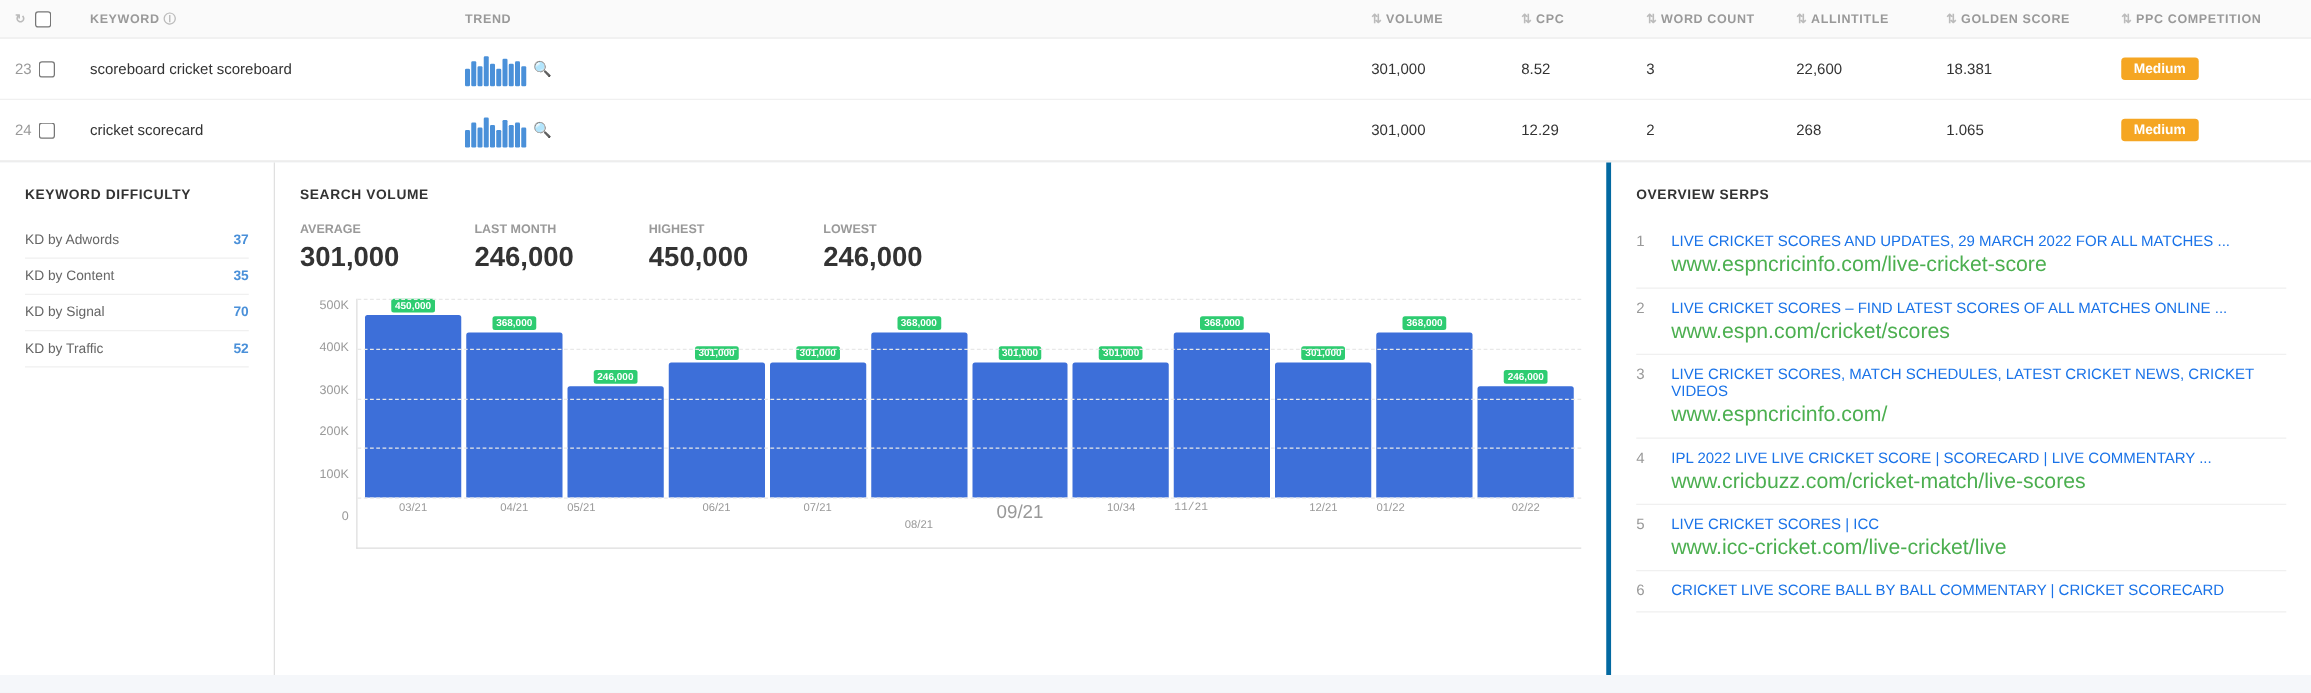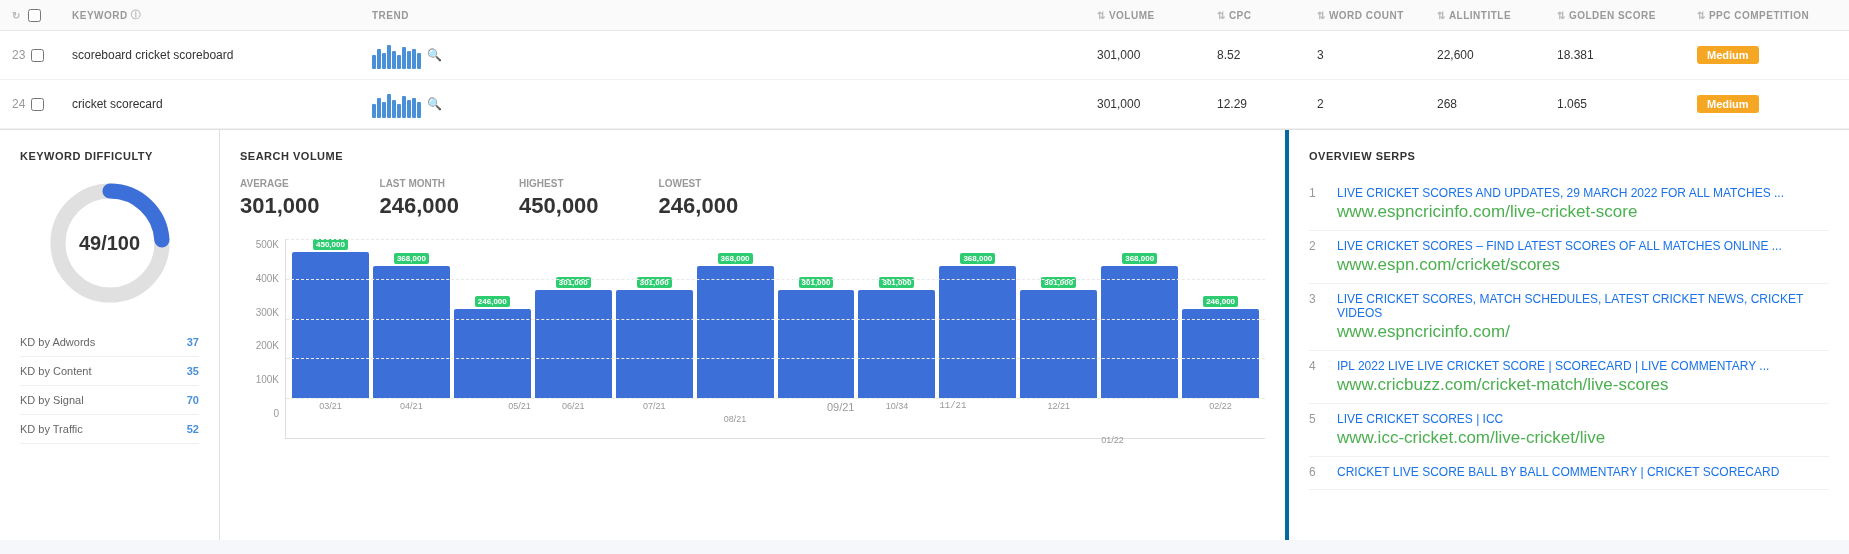--- a/index.html
+++ b/index.html
@@ -251,29 +251,20 @@
       <span class="badge-medium">Medium</span>
     </div>
   </div>
 </div>
 
 <div class="bottom-area">
 
   <div class="kd-panel">
     <div class="panel-title">KEYWORD DIFFICULTY</div>
 
-    <div class="donut-container">
-      <svg class="donut-svg" viewBox="0 0 120 120">
-
-        <circle cx="60" cy="60" r="48" fill="none" stroke="#e0e0e0" stroke-width="14"></circle>
-
-        <circle cx="60" cy="60" r="48" fill="none" stroke="#3d6fd9" stroke-width="14" stroke-dasharray="147.78 301.59" stroke-dashoffset="75.4" stroke-linecap="round" transform="rotate(-90 60 60)"></circle>
-      </svg>
-      <span class="donut-label">49/100</span>
-    </div>
 
     <div class="kd-metrics">
       <div class="kd-metric-row">
         <span class="kd-metric-label">KD by Adwords</span>
         <span class="kd-metric-value">37</span>
       </div>
       <div class="kd-metric-row">
         <span class="kd-metric-label">KD by Content</span>
         <span class="kd-metric-value">35</span>
       </div>
@@ -377,29 +368,29 @@
             </div>
             <div style="display: flex; flex-direction: column; align-items: center; flex: 1 1 0%; height: 100%; justify-content: flex-end;">
               <div style="font-size: 8px; font-weight: 700; color: rgb(255, 255, 255); background: rgb(46, 204, 113); padding: 1px 3px; border-radius: 2px; margin-bottom: 2px; white-space: nowrap; text-align: center;">246,000</div>
               <div style="background: rgb(61, 111, 217); width: 100%; border-radius: 2px 2px 0px 0px; height: 88.56px;"></div>
             </div>
           </div>
 
         <div id="x-labels" style="display:flex; height:20px; gap:4px; padding:0 6px;">
             <div style="flex: 1 1 0%; font-size: 9px; color: rgb(153, 153, 153); text-align: center; padding-top: 3px;">03/21</div>
             <div style="flex: 1 1 0%; font-size: 9px; color: rgb(153, 153, 153); text-align: center; padding-top: 3px;">04/21</div>
-            <div style="flex: 1 1 0%; font-size: 9px; color: rgb(153, 153, 153); text-align: right; padding-top: 3px;">05/21</div>
+            <div style="flex: 1 1 0%; font-size: 9px; color: rgb(153, 153, 153); text-align: left; padding-top: 3px;">05/21</div>
             <div style="flex: 1 1 0%; font-size: 9px; color: rgb(153, 153, 153); text-align: center; padding-top: 3px;">06/21</div>
             <div style="flex: 1 1 0%; font-size: 9px; color: rgb(153, 153, 153); text-align: center; padding-top: 3px;">07/21</div>
             <div style="flex: 1 1 0%; font-size: 9px; color: rgb(153, 153, 153); text-align: center; padding-top: 16px;">08/21</div>
-            <div style="flex: 1 1 0%; font-size: 11px; color: rgb(153, 153, 153); text-align: right; padding-top: 3px;">09/21</div>
+            <div style="flex: 1 1 0%; font-size: 15px; color: rgb(153, 153, 153); text-align: center; padding-top: 3px;">09/21</div>
             <div style="flex: 1 1 0%; font-size: 9px; color: rgb(153, 153, 153); text-align: center; padding-top: 3px;">10/34</div>
             <div style="flex: 1 1 0%; font-size: 9px; color: rgb(153, 153, 153); text-align: left; padding-top: 3px; font-family: Liberation Mono, monospace;">11/21</div>
             <div style="flex: 1 1 0%; font-size: 9px; color: rgb(153, 153, 153); text-align: center; padding-top: 3px;">12/21</div>
-            <div style="flex: 1 1 0%; font-size: 9px; color: rgb(153, 153, 153); text-align: left; padding-top: 3px; margin-top: 34px;">01/22</div>
+            <div style="flex: 1 1 0%; font-size: 9px; color: rgb(153, 153, 153); text-align: left; padding-top: 3px;">01/22</div>
             <div style="flex: 1 1 0%; font-size: 9px; color: rgb(153, 153, 153); text-align: center; padding-top: 3px;">02/22</div>
           </div>
       </div>
     </div>
   </div>
 
   <div class="serps-panel">
     <div class="panel-title">OVERVIEW SERPS</div>
 
     <div id="serps-list">

